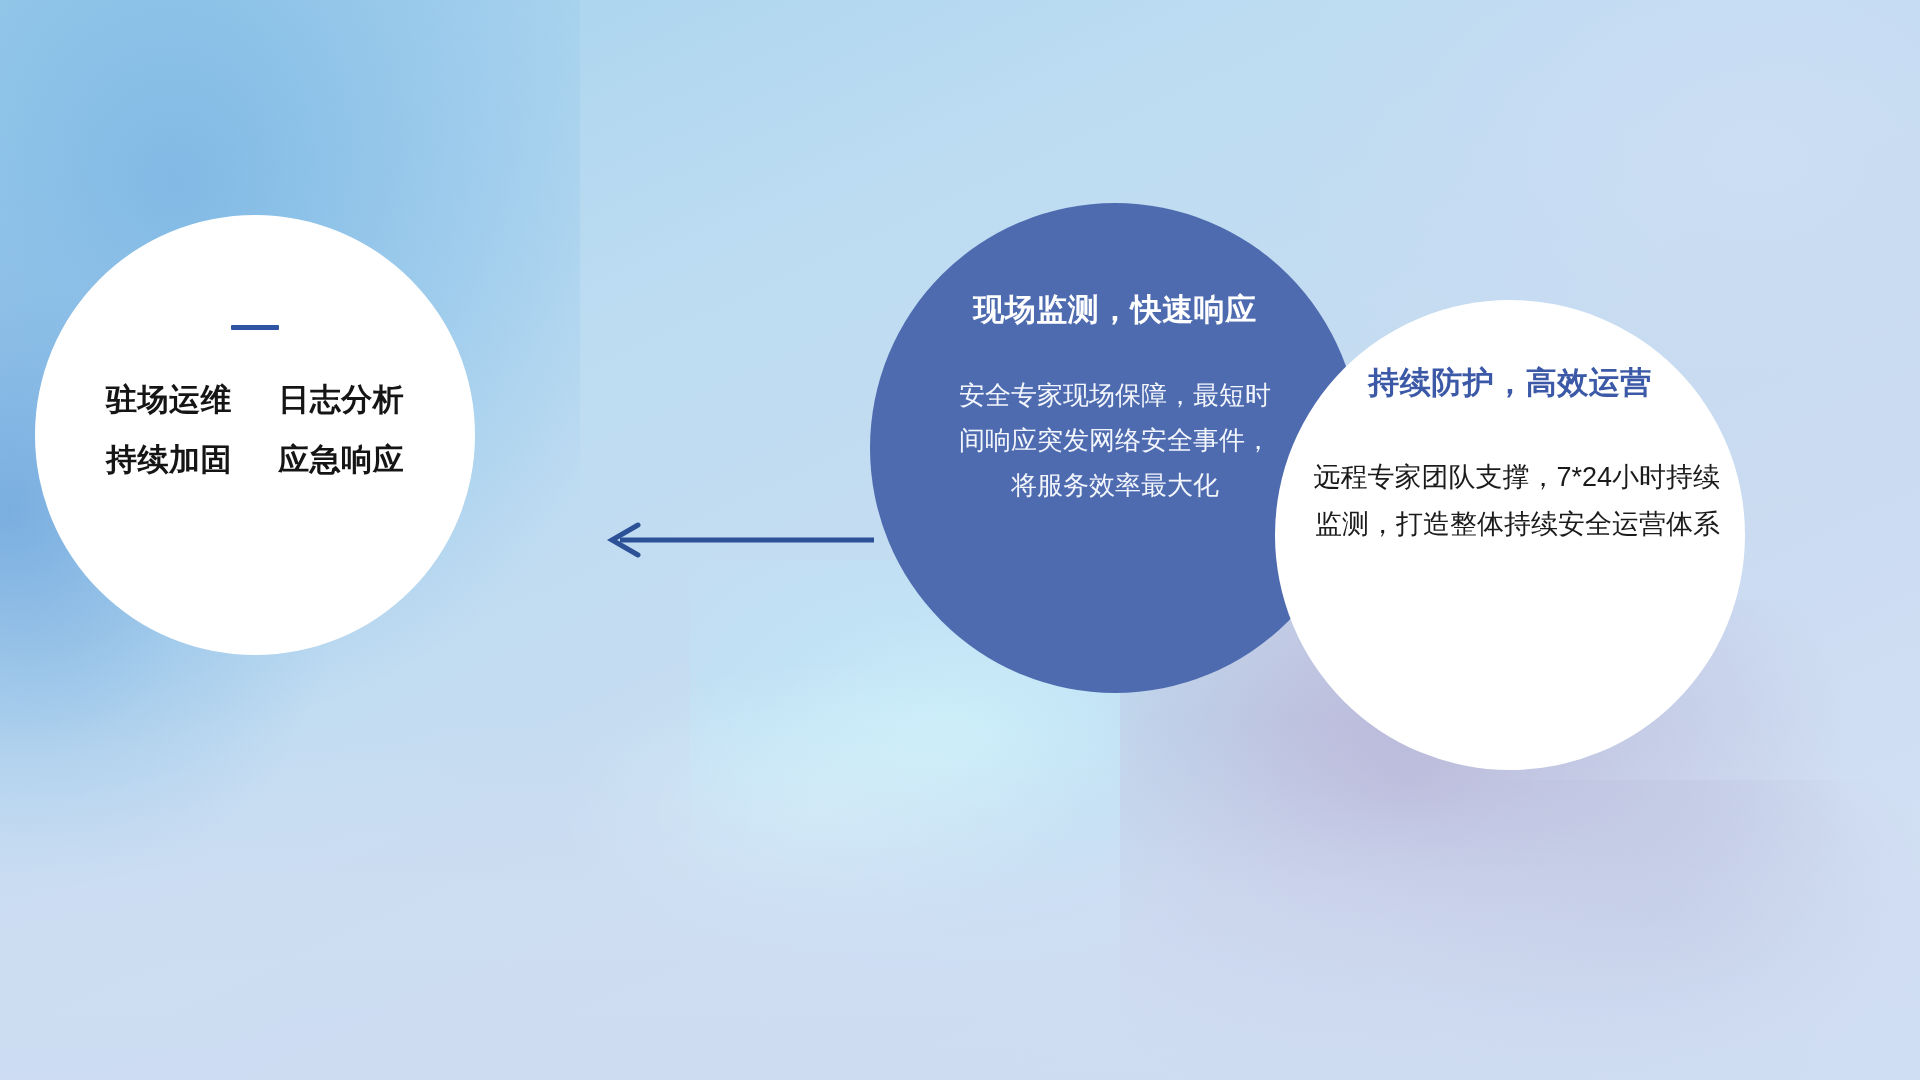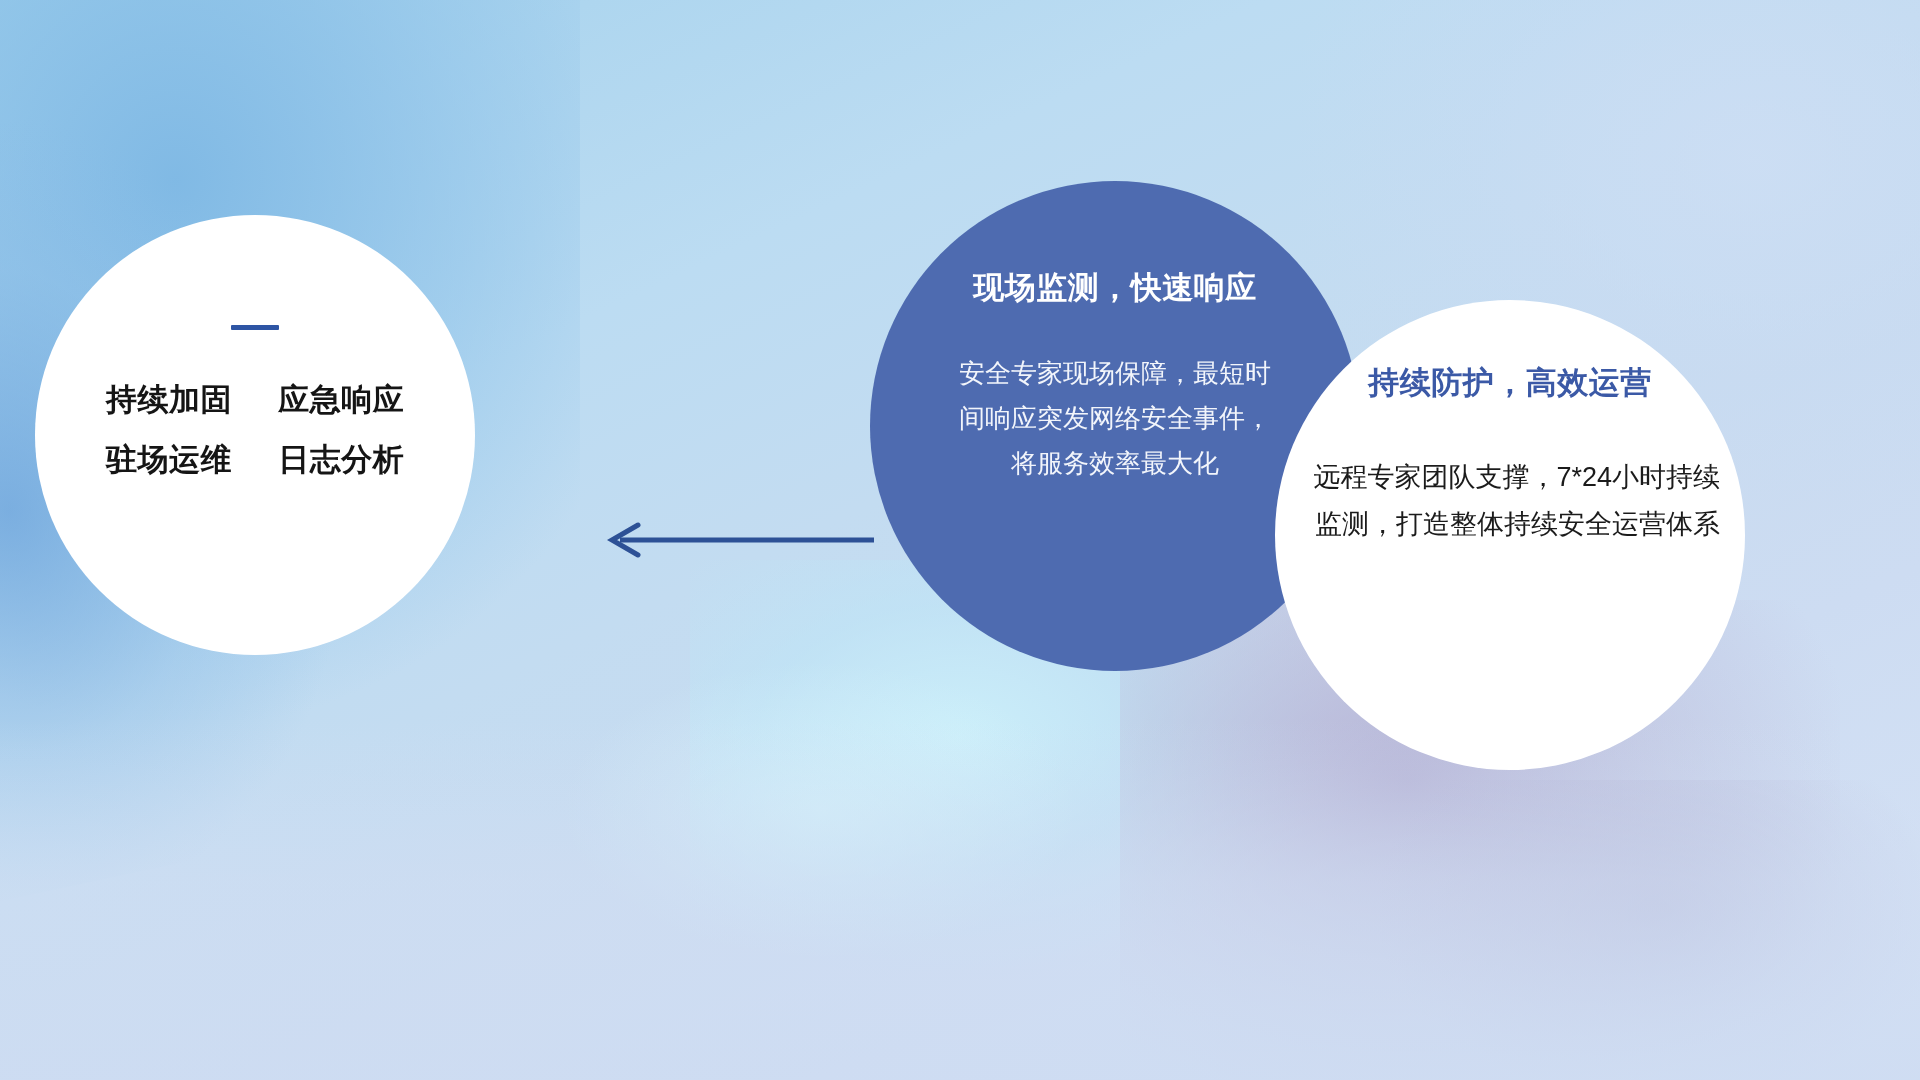--- a/index.html
+++ b/index.html
@@ -71,21 +71,21 @@
   }
   .left-lines{
     margin-top:40px;text-align:center;
     color:#151515;font-weight:bold;font-size:31px;line-height:60px;
     letter-spacing:.5px;
   }
   .left-lines .grp{display:inline-block;}
   .left-lines .gap{display:inline-block;width:28px;}
 
   .circle-center{
-    left:870px;top:181px;width:490px;height:490px;
+    left:870px;top:203px;width:490px;height:490px;
     background:#4e6bb0;
     z-index:2;
     font-family:Liberation Serif, serif;
   }
   .center-inner{
     position:absolute;left:0;top:0;width:100%;height:100%;
     display:flex;flex-direction:column;align-items:center;
     padding-top:86px;box-sizing:border-box;
   }
   .center-title{
@@ -131,28 +131,28 @@
   <div class="bg-cyan"></div>
   <div class="bg-cyan2"></div>
   <div class="bg-mauve"></div>
   <div class="bg-mauve2"></div>
   <div class="bg-lower-light"></div>
 
   <div class="circle circle-left">
     <div class="left-dash"></div>
     <div class="left-lines">
       <div>
+        <span class="grp">驻场运维</span>
+        <span class="gap"></span>
+        <span class="grp">日志分析</span>
+      </div>
+      <div>
         <span class="grp">持续加固</span>
         <span class="gap"></span>
         <span class="grp">应急响应</span>
-      </div>
-      <div>
-        <span class="grp">驻场运维</span>
-        <span class="gap"></span>
-        <span class="grp">日志分析</span>
       </div>
     </div>
   </div>
 
   <div class="arrow">
     <svg width="280" height="50" viewBox="0 0 280 50" xmlns="http://www.w3.org/2000/svg">
       <line x1="276" y1="25" x2="22" y2="25" stroke="#2d5196" stroke-width="5"></line>
       <polyline points="40,10 14,25 40,40" fill="none" stroke="#2d5196" stroke-width="5" stroke-linecap="round" stroke-linejoin="miter"></polyline>
     </svg>
   </div>

